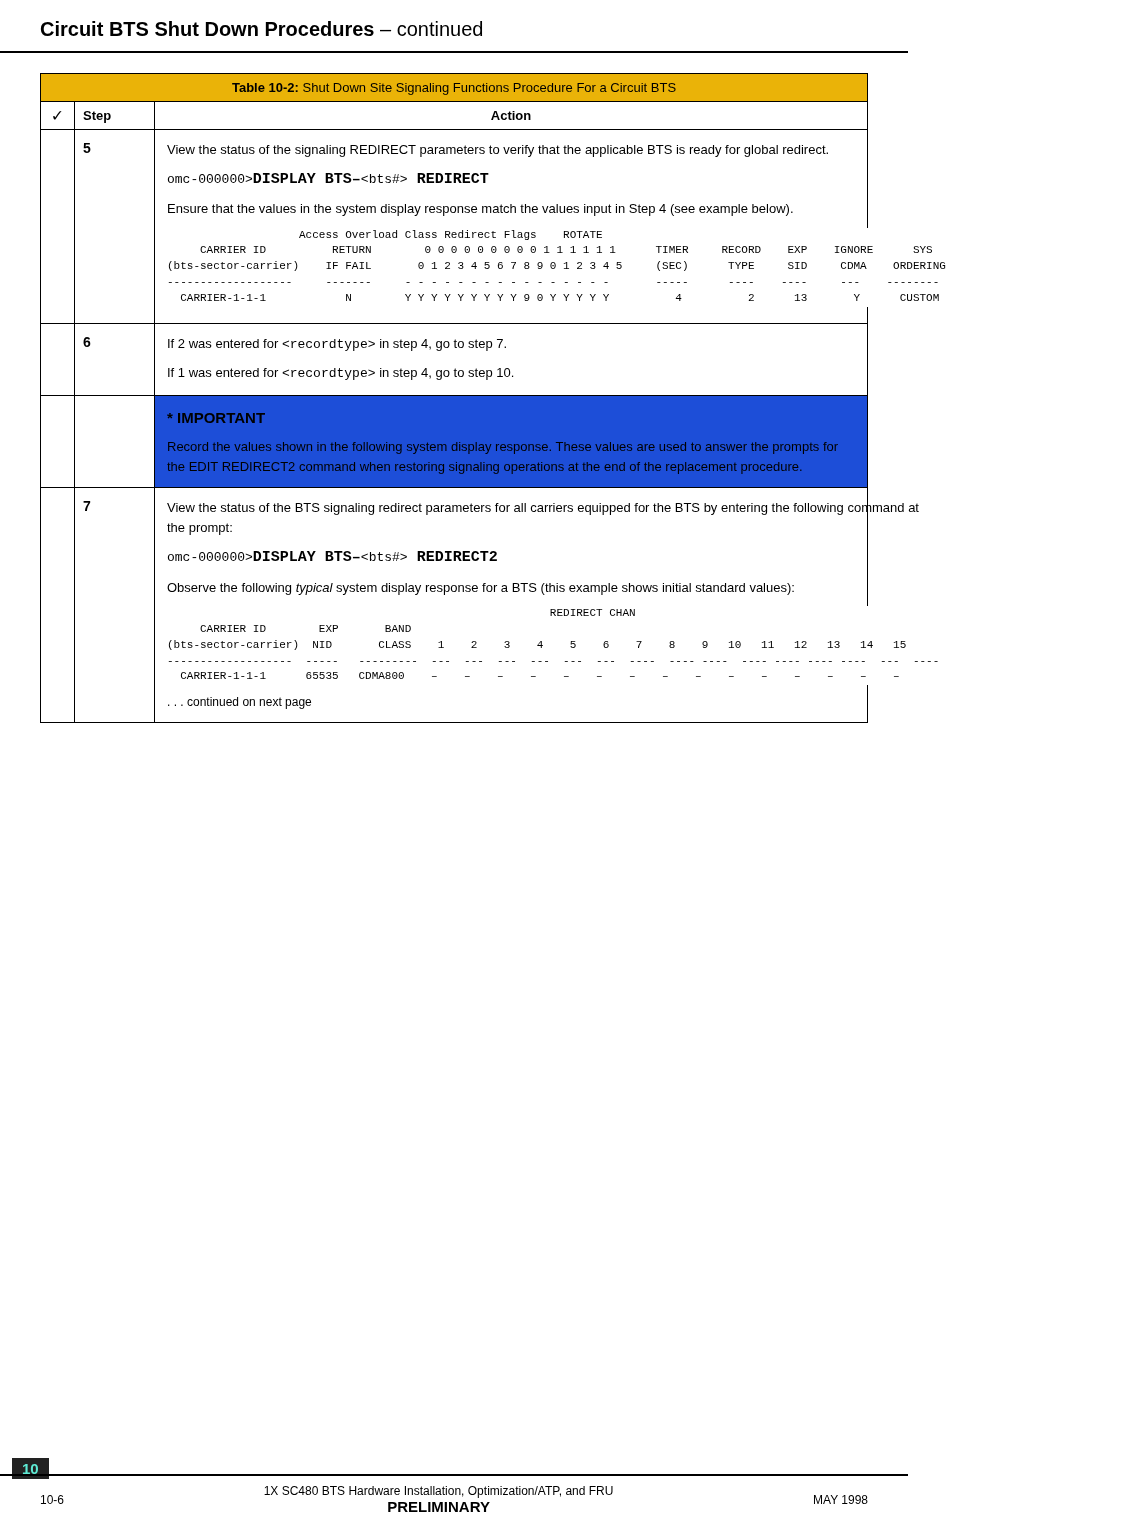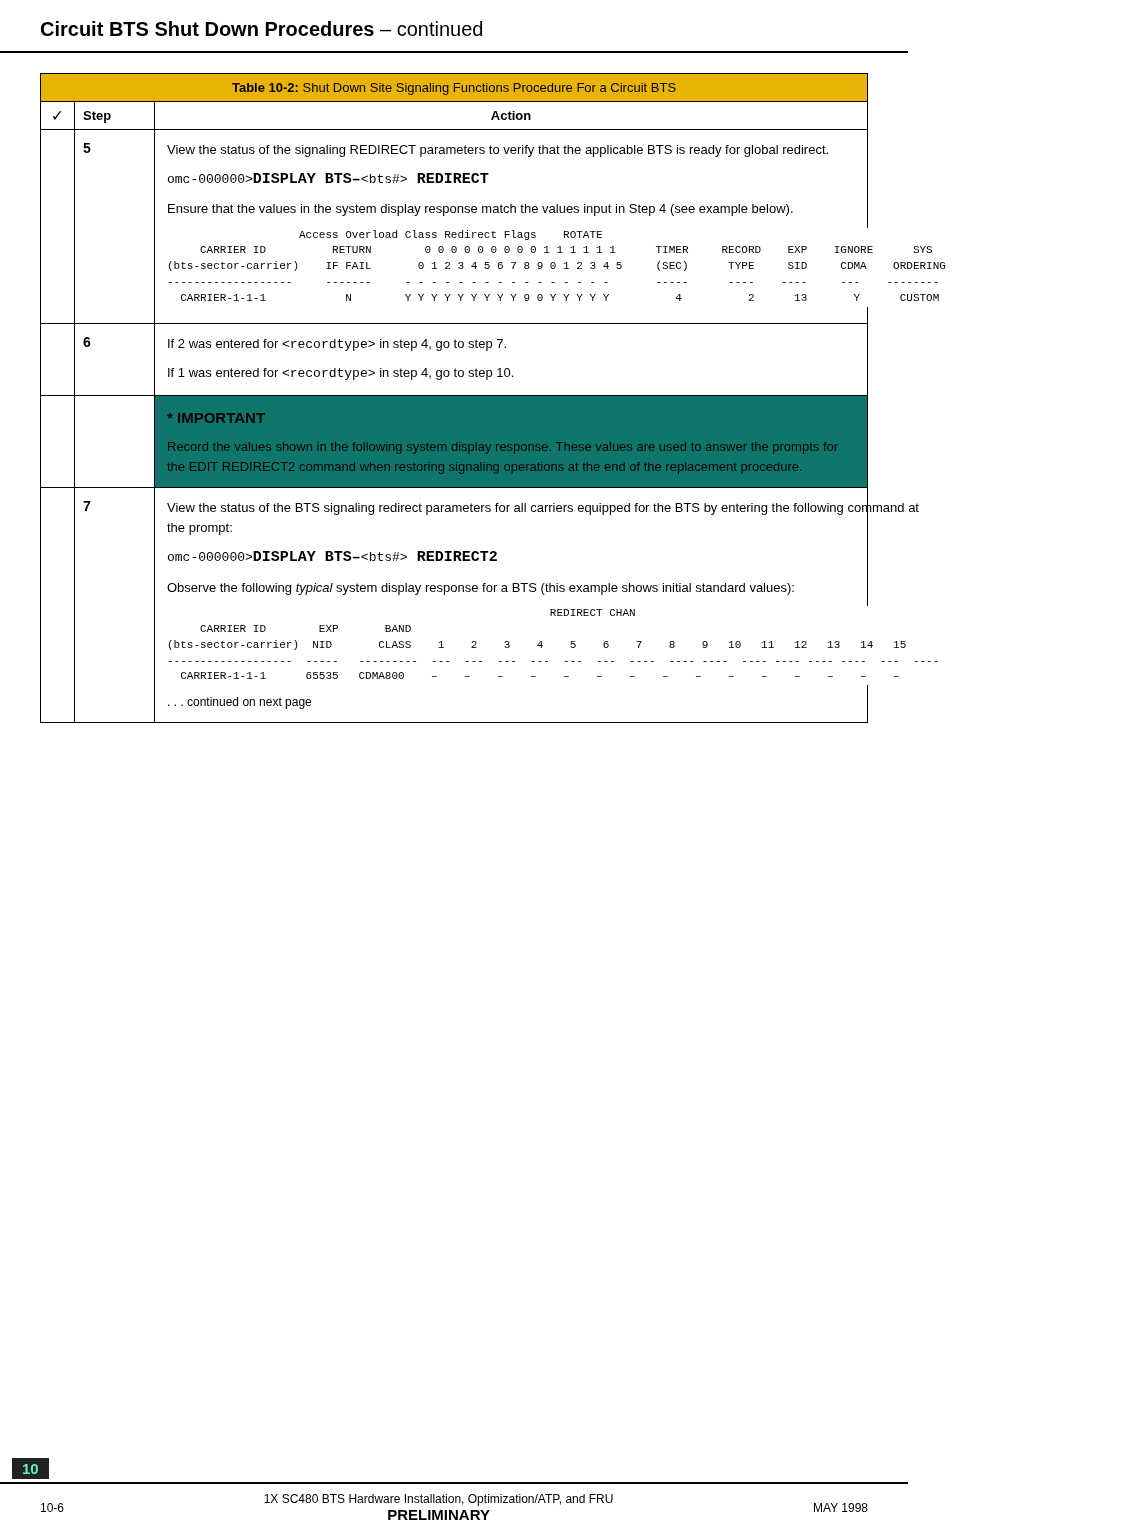--- a/index.html
+++ b/index.html
@@ -127,21 +127,21 @@
       background: #fff;
     }
     .important-label {
       font-size: 15px;
       font-weight: bold;
       margin-bottom: 6px;
     }
     .italic { font-style: italic; text-align: center; }
     .footer {
       position: absolute;
-      bottom: 8px;
+      bottom: 16px;
       left: 0;
       right: 0;
       border-top: 2px solid #000;
       padding: 8px 40px;
       display: flex;
       align-items: center;
       justify-content: space-between;
       font-size: 12px;
     }
     .footer-center {
@@ -164,21 +164,21 @@
     }
     .continued {
       text-align: left;
       font-size: 12px;
       margin-top: 8px;
     }
     .row-no-bottom {
       border-bottom: none !important;
     }
     .important-row .action-cell {
-      background: #0f766e;
+      background: #1d4ed8;
     }
   </style>
 </head>
 <body>
 
 <div class="page">
 
   <div class="header">
     <span class="header-title">
       <b>Circuit BTS Shut Down Procedures</b><span> – continued</span>

